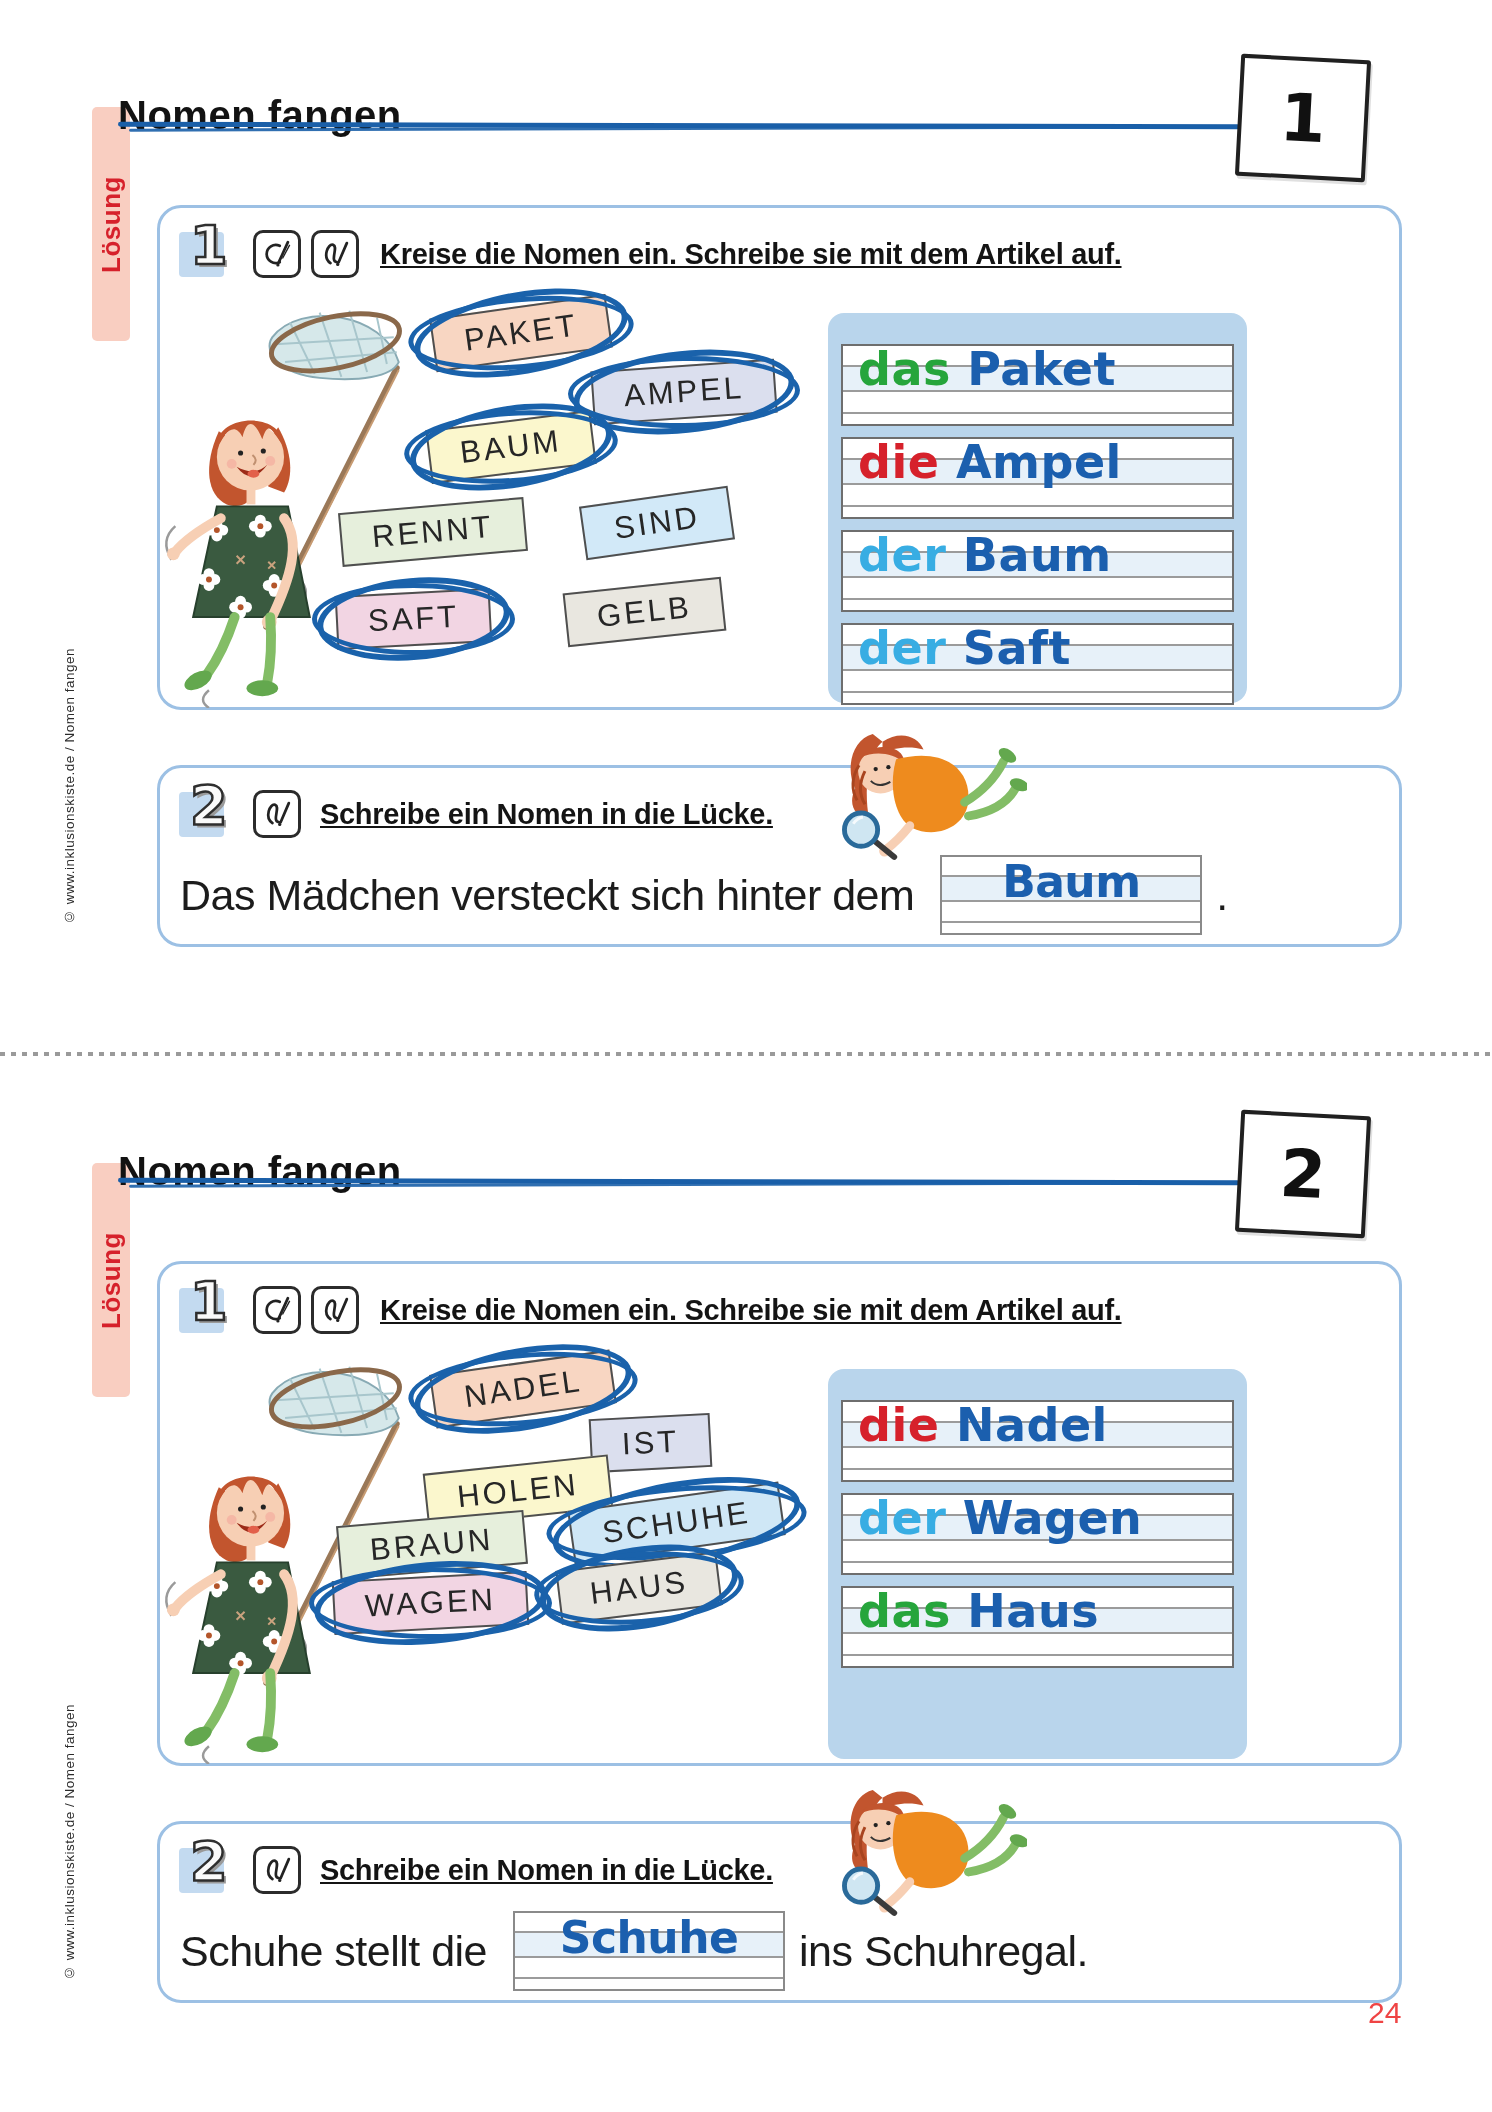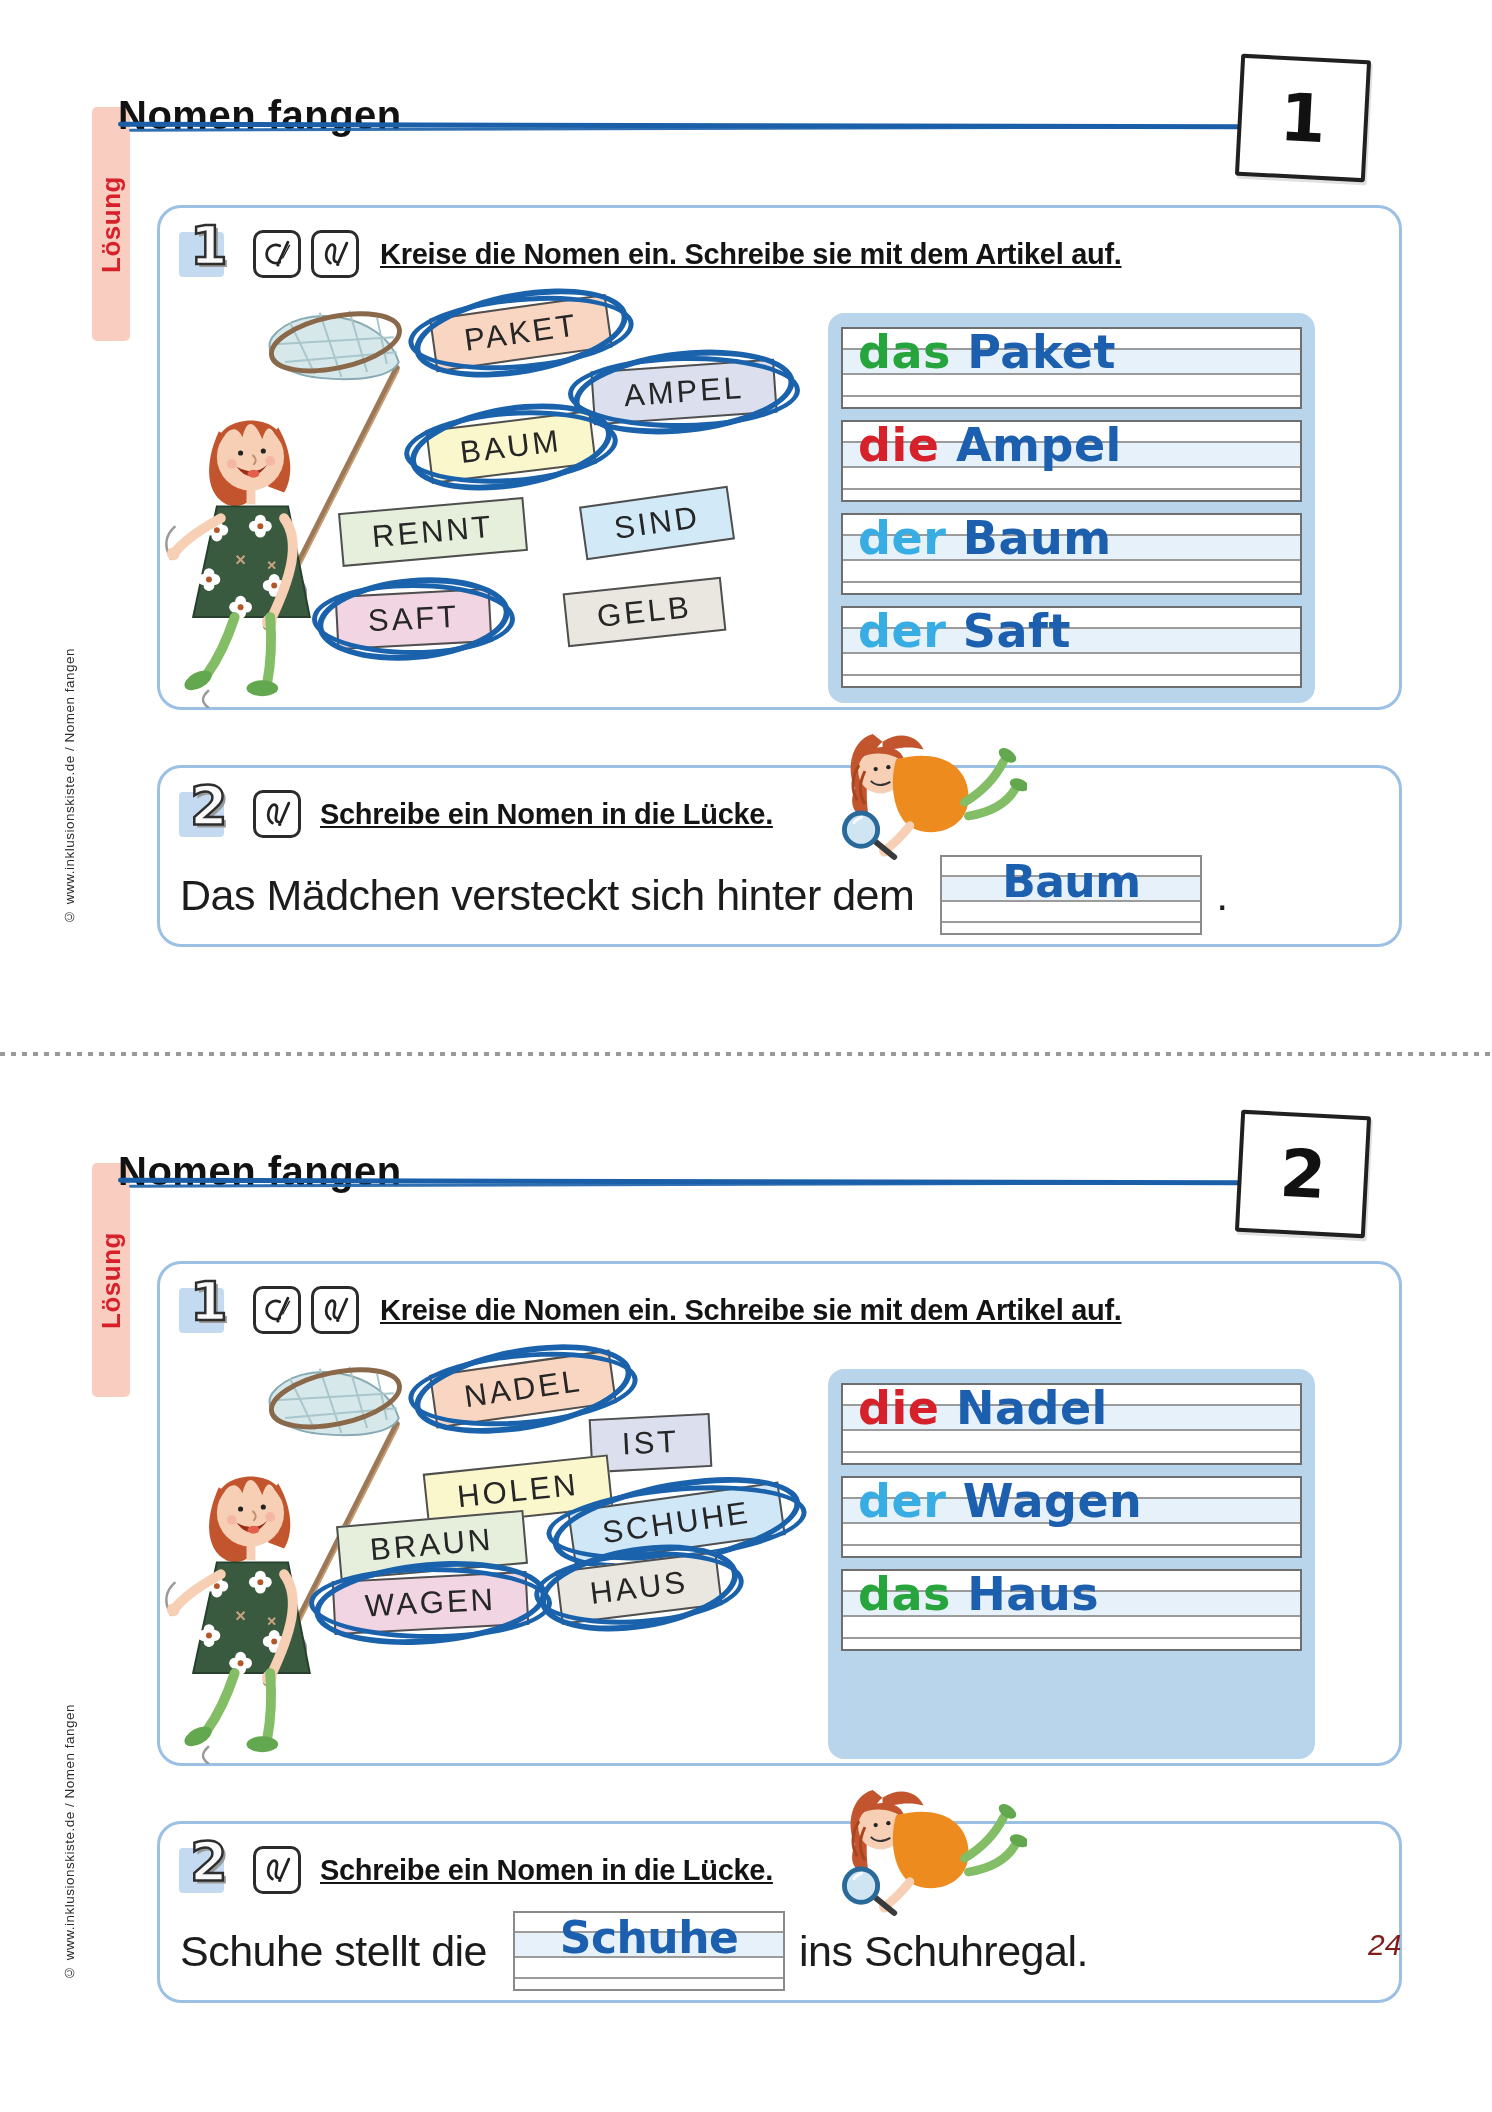--- a/index.html
+++ b/index.html
@@ -40,22 +40,22 @@
 
   .instr{position:absolute;font-weight:bold;font-size:29px;color:#141414;letter-spacing:-.3px;white-space:nowrap;text-decoration:underline;}
 
   .scatter{position:absolute;inset:0;}
   .tile{position:absolute;border:2px solid #4f4f4f;padding:7px 30px;font-size:31px;letter-spacing:3px;
     color:#262626;white-space:nowrap;}
   .ring{position:absolute;display:block;border:6px solid #1a62ab;border-radius:50%;pointer-events:none;}
   .r1{inset:-16px -21px;transform:rotate(-2deg);}
   .r2{inset:-11px -26px;border-width:5px;transform:rotate(3deg);}
 
-  .panel{position:absolute;left:828px;top:313px;width:487px;height:390px;background:#b9d5ec;
-    border-radius:16px;padding:14px 13px;box-sizing:border-box;}
+  .panel{position:absolute;left:828px;top:313px;width:419px;height:390px;background:#b9d5ec;
+    border-radius:16px;padding:31px 13px;box-sizing:border-box;}
   .line-row{position:relative;background:#fff;border:2px solid #6e6e6e;height:78px;margin-bottom:11px;}
   .gl{position:absolute;display:block;left:0;right:0;height:2px;background:#9b9b9b;}
   .gl1{top:24%;} .gl2{top:56%;} .gl3{top:84%;}
   .band{position:absolute;display:block;left:0;right:0;top:calc(24% + 2px);height:calc(32% - 2px);background:#e7f1f9;}
   .ans{position:absolute;left:15px;top:-7px;font-family:"DejaVu Sans",sans-serif;font-weight:bold;
     font-size:46px;line-height:61px;letter-spacing:.5px;white-space:nowrap;}
   .ans .noun{color:#1b5fae;}
 
   .sentence{position:absolute;left:180px;top:838px;display:flex;align-items:center;
     font-size:43px;color:#1c1c1c;letter-spacing:-.5px;white-space:nowrap;margin-top:17px;}
@@ -66,21 +66,21 @@
 
   .netgirl{position:absolute;left:150px;top:283px;width:280px;height:425px;}
   .maggirl{position:absolute;left:822px;top:726px;width:205px;height:137px;z-index:3;}
 
   .copyright{position:absolute;left:62px;top:556px;height:460px;writing-mode:vertical-rl;
     transform:rotate(180deg);font-size:13.5px;color:#2b2b2b;letter-spacing:.5px;text-align:center;}
 
   .divider{position:absolute;left:0;top:1052px;width:100%;height:4px;
     background:repeating-linear-gradient(90deg,#9a9a9a 0 5px,transparent 5px 11px);}
 
-  .pagenum{position:absolute;left:1368px;top:1928px;font-size:30px;color:#7f1d1d;font-style:italic;}
+  .pagenum{position:absolute;left:1368px;top:1996px;font-size:30px;color:#ef4444;}
   i{font-style:normal;}
 </style>
 </head>
 <body>
 
 <svg width="0" height="0" style="position:absolute">
   <defs>
     <g id="girl-net">
       <path d="M24,246 q-16,14 -4,34" stroke="#9a9a9a" stroke-width="2.5" fill="none"></path>
       <path d="M150,300 q12,12 0,28" stroke="#9a9a9a" stroke-width="2.5" fill="none"></path>

